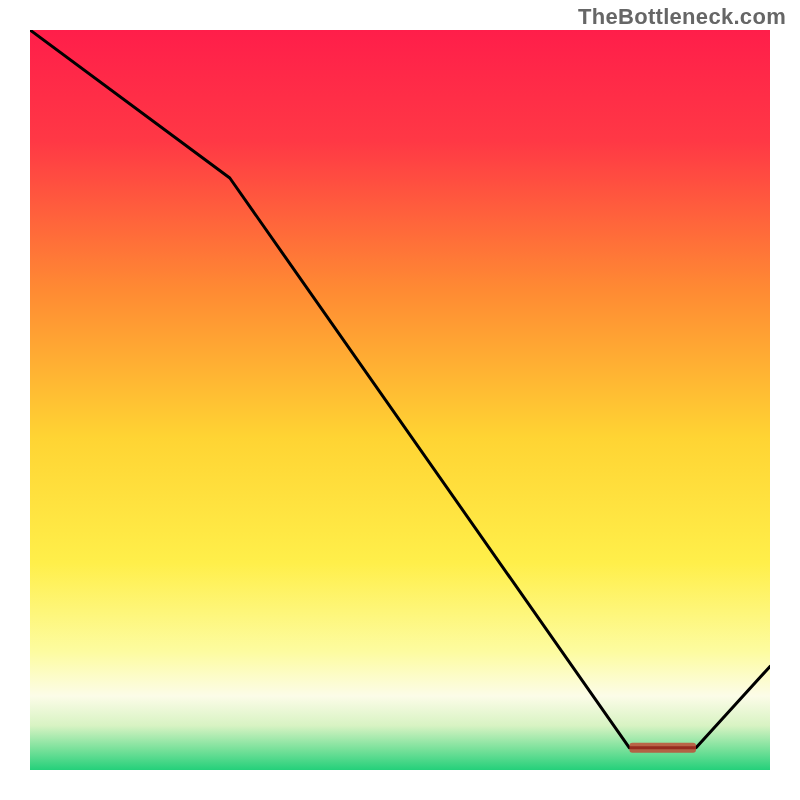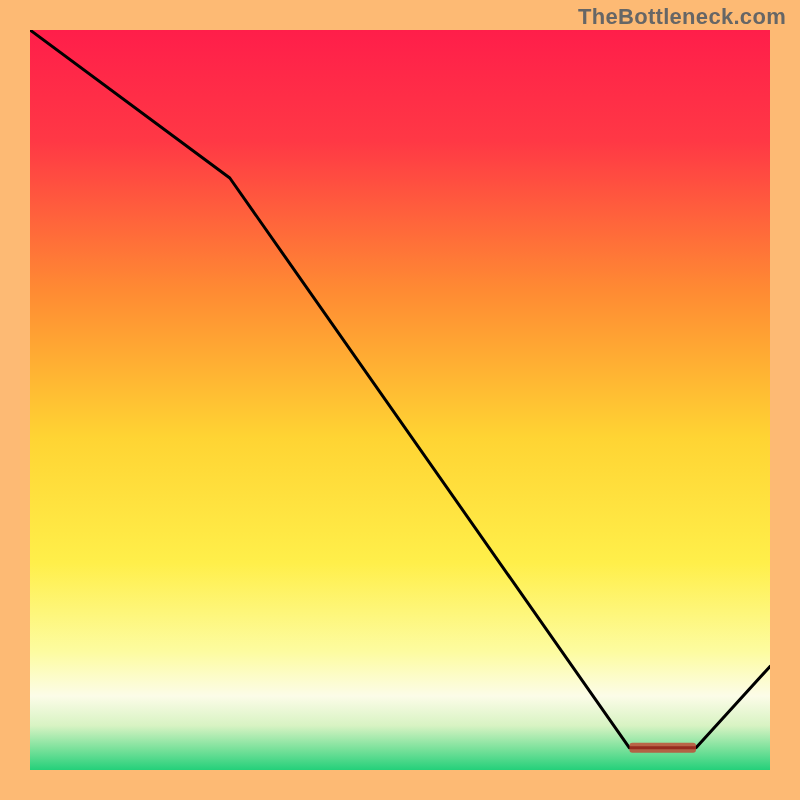--- a/index.html
+++ b/index.html
@@ -8,21 +8,21 @@
     width: 800px;
     height: 800px;
     background: #000;
     font-family: Arial, Helvetica, sans-serif;
     overflow: hidden;
   }
   .frame {
     position: relative;
     width: 800px;
     height: 800px;
-    background: #fdba74;
+    background: #ffffff;
   }
   .watermark {
     position: absolute;
     top: 4px;
     right: 14px;
     color: #666;
     font-size: 22px;
     font-weight: 600;
     letter-spacing: 0.3px;
     user-select: none;

